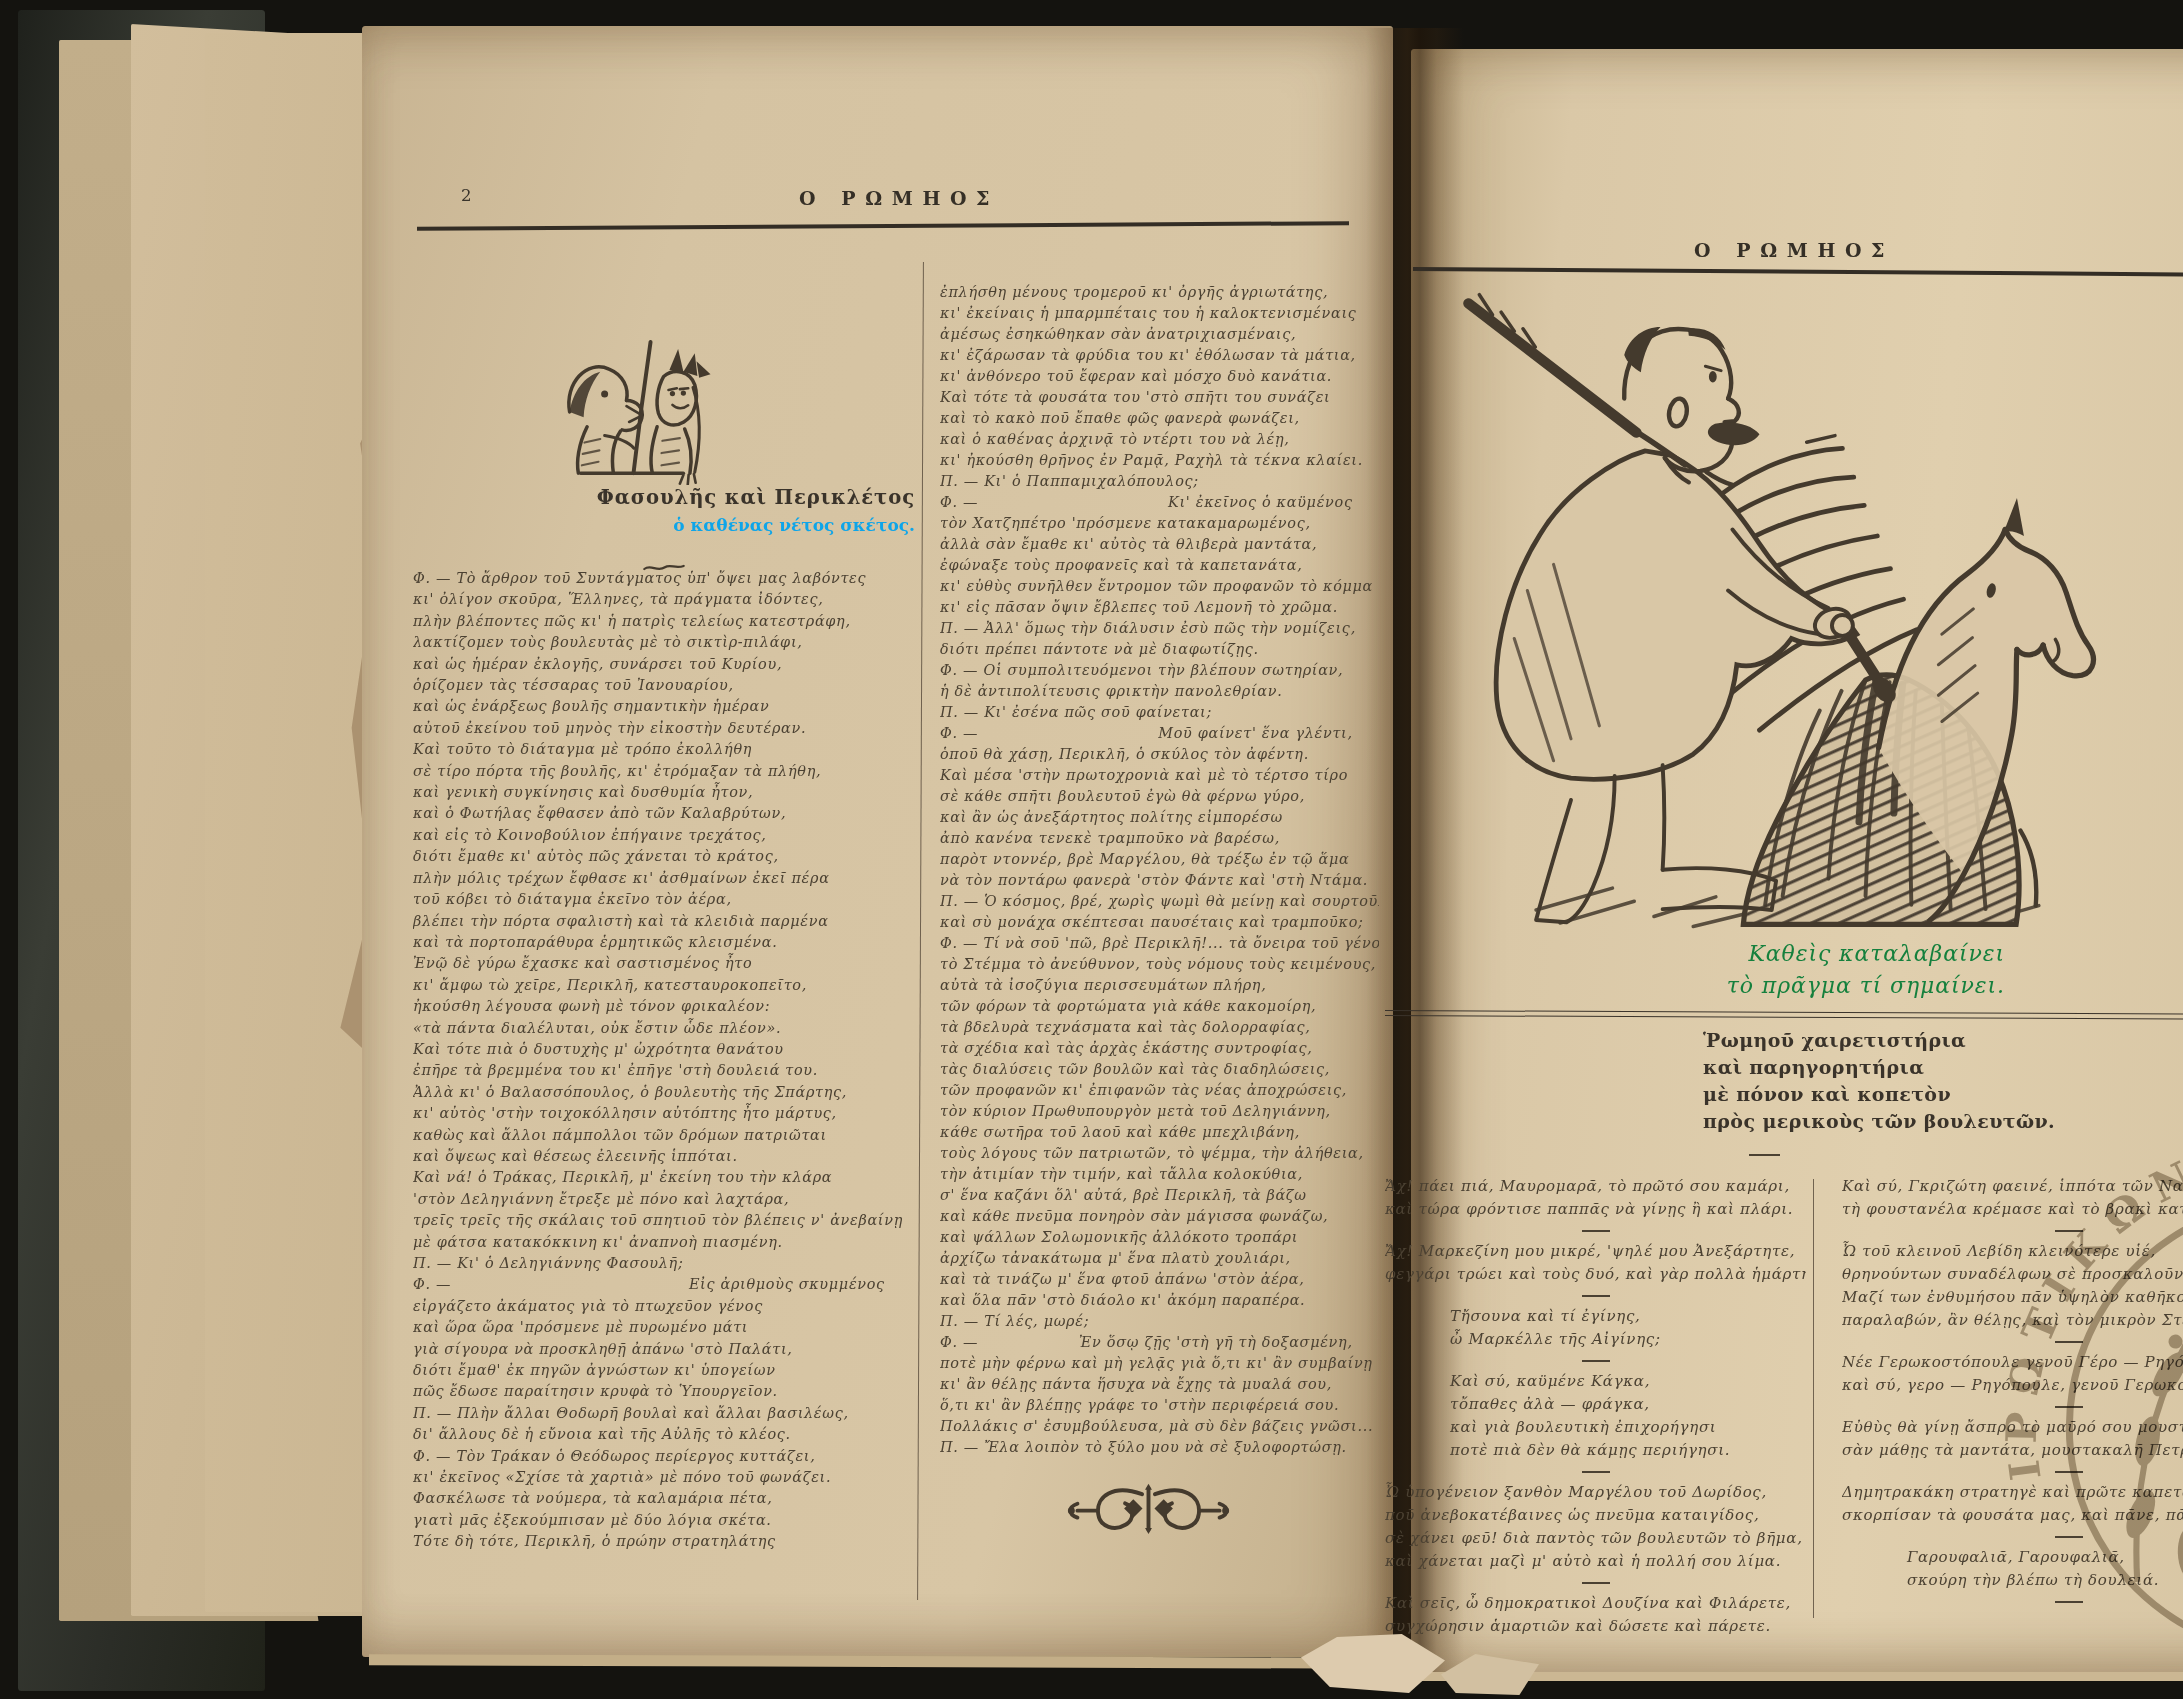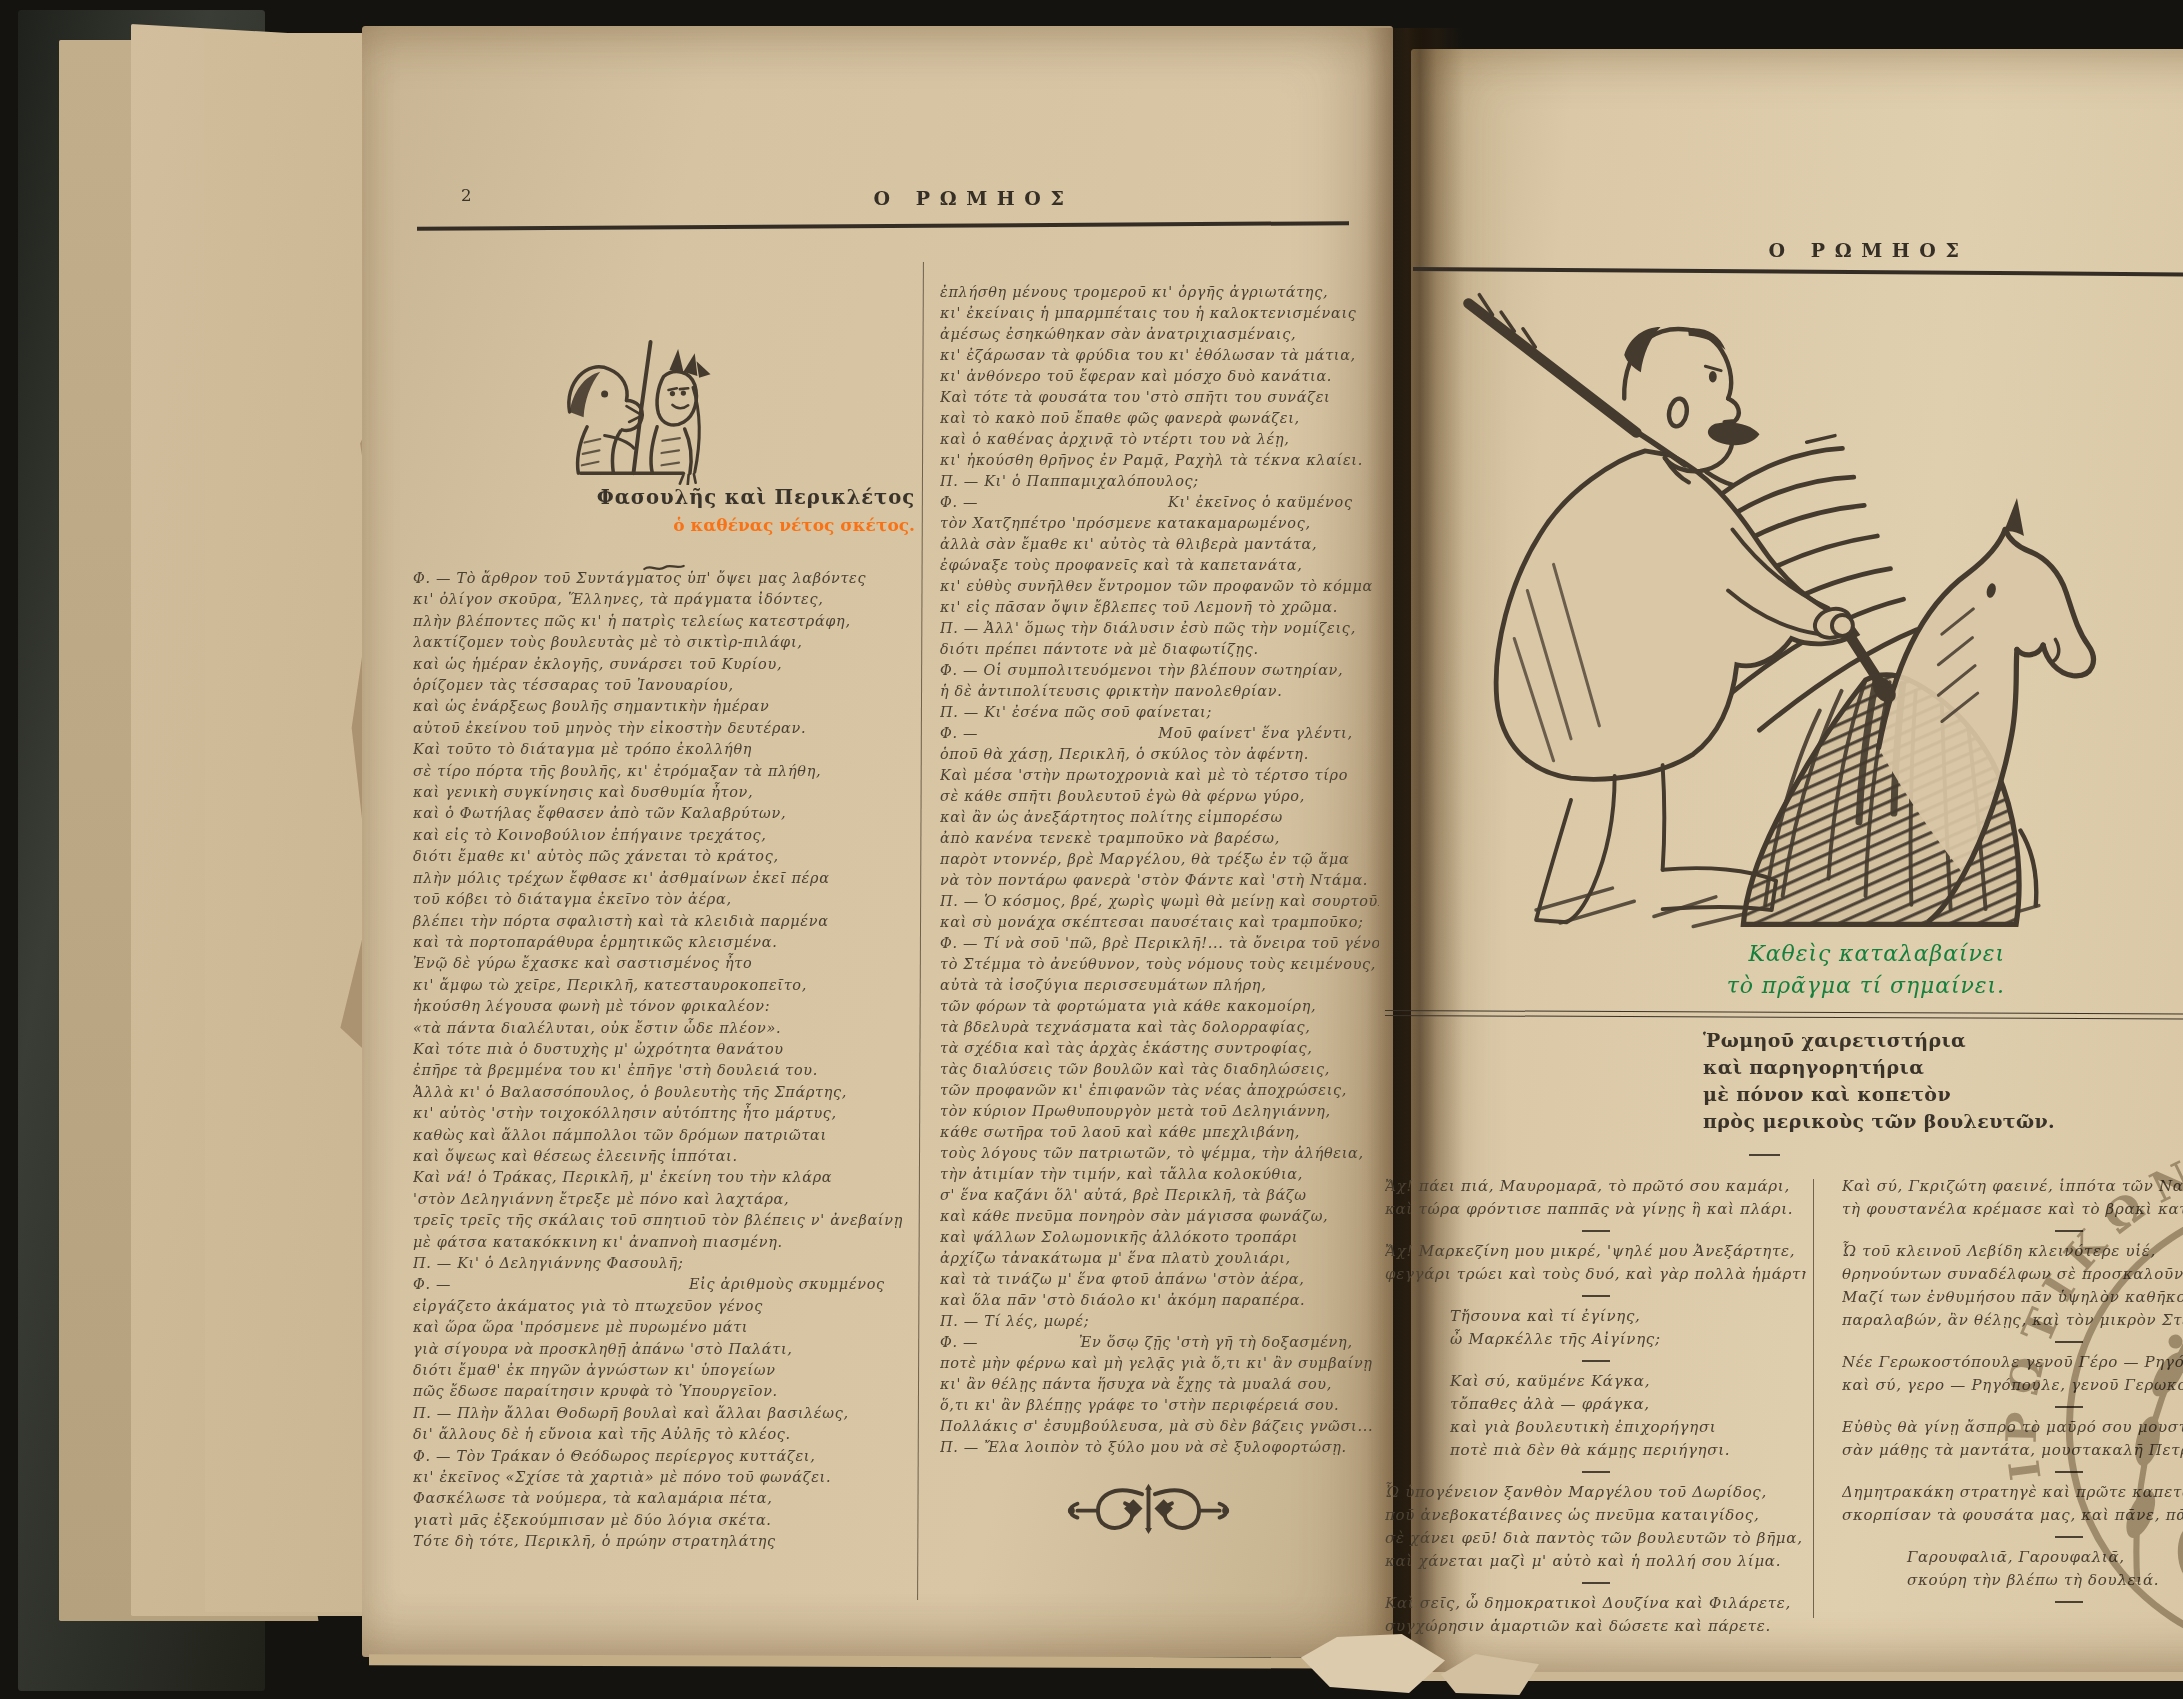--- a/index.html
+++ b/index.html
@@ -31,27 +31,27 @@
     background:linear-gradient(90deg,rgba(60,38,14,0) 0%,rgba(70,45,18,.38) 42%,rgba(40,24,8,.5) 55%,rgba(70,45,18,.25) 72%,rgba(60,38,14,0) 100%);}
   .under-edge-l{left:369px;top:1656px;width:1017px;height:11.4px;background:#c3ae88;transform:rotate(.2deg);}
   .under-edge-r{left:1415px;top:1672px;width:886px;height:8.7px;background:#cbb793;}
   .bit1{left:1301px;top:1634px;width:144px;height:59px;background:#ddcbae;
     clip-path:polygon(0 40%,25% 5%,70% 0,100% 45%,75% 100%,20% 90%);}
   .bit2{left:1441px;top:1654px;width:98px;height:41px;background:#d2c0a1;
     clip-path:polygon(0 50%,35% 0,100% 25%,80% 100%,15% 95%);}
 
   
   .pagenum{font-size:16.6px;color:#3a342b;}
-  .masthead{width:349px;text-align:center;font-size:19px;font-weight:bold;letter-spacing:9.6px;color:#352f26;}
+  .masthead{width:349px;font-size:19px;font-weight:bold;letter-spacing:9.6px;color:#352f26;}
   .rule{background:#332d25;height:3.9px;}
   .coldiv{width:1.3px;background:rgba(70,58,44,.72);}
   .dblrule{border-top:1.7px solid #3a332b;border-bottom:1.3px solid #3a332b;height:3.9px;}
 
   .art-title{font-size:19.6px;font-weight:bold;color:#3a332a;letter-spacing:0.9px;}
-  .art-subtitle{font-size:17px;font-weight:bold;color:#f97316;margin-top:6.1px;}
+  .art-subtitle{font-size:17px;font-weight:bold;color:#0ea5e9;margin-top:6.1px;}
   .center{text-align:right;}
 
   .pline{font-style:italic;font-size:14.4px;line-height:21.4px;letter-spacing:0.7px;color:#4b4132;white-space:nowrap;}
   .lp2 .pline{line-height:21px;}
   .rp .pline{font-size:15px;line-height:23px;}
   .pline.ind{padding-left:65px;}
   .pline.split{display:flex;justify-content:space-between;padding-right:6%;white-space:normal;}
   .dash{height:19px;display:flex;align-items:center;justify-content:center;}
   .dash::after{content:"";width:28px;border-top:2.2px solid #4b4132;}
 

